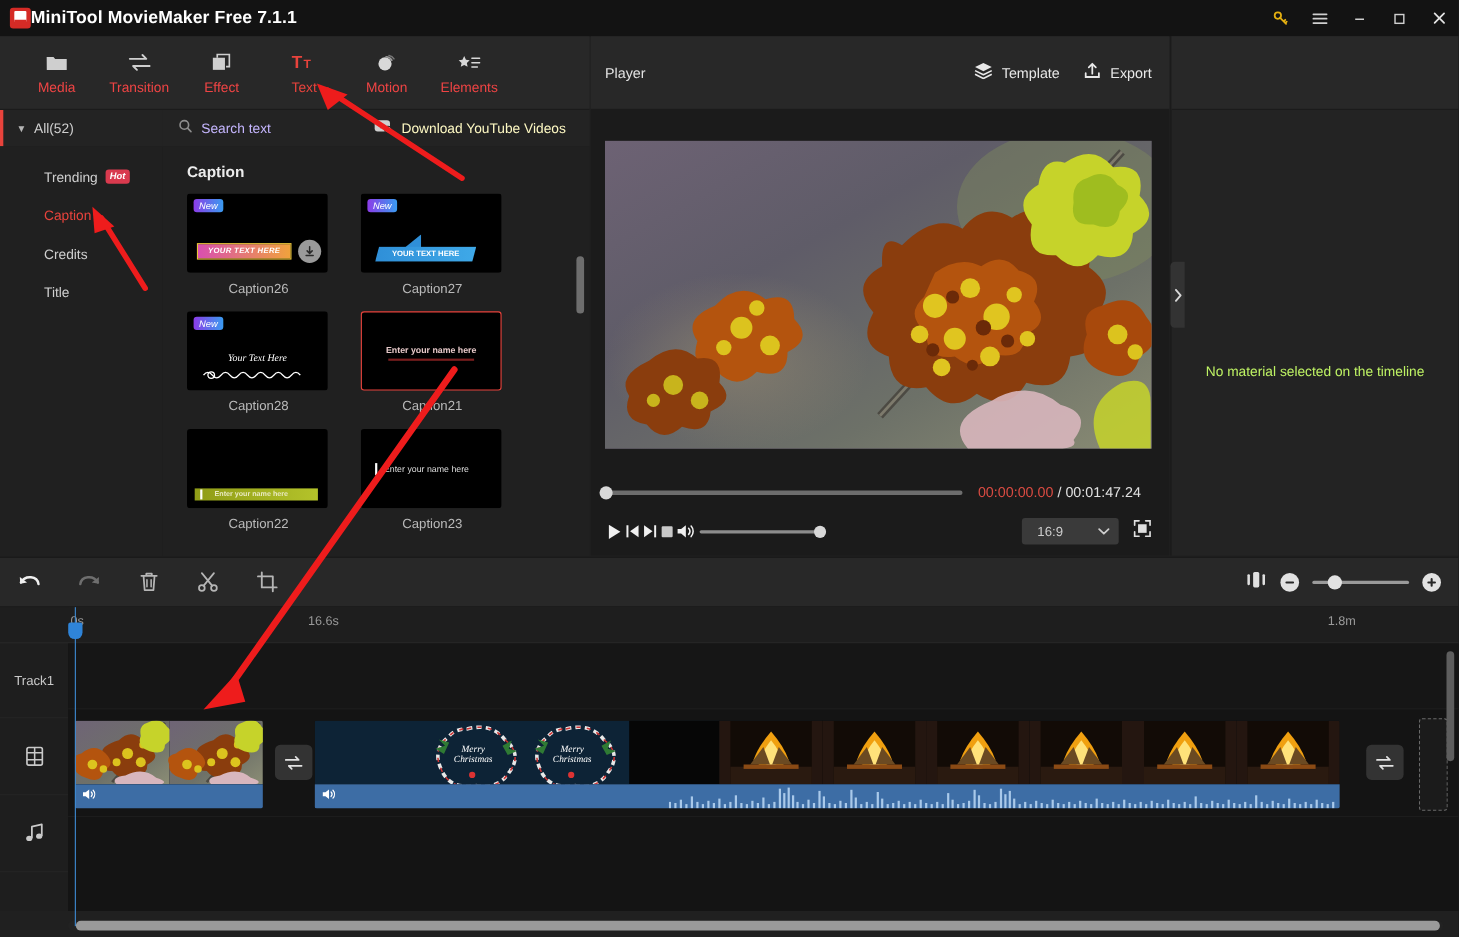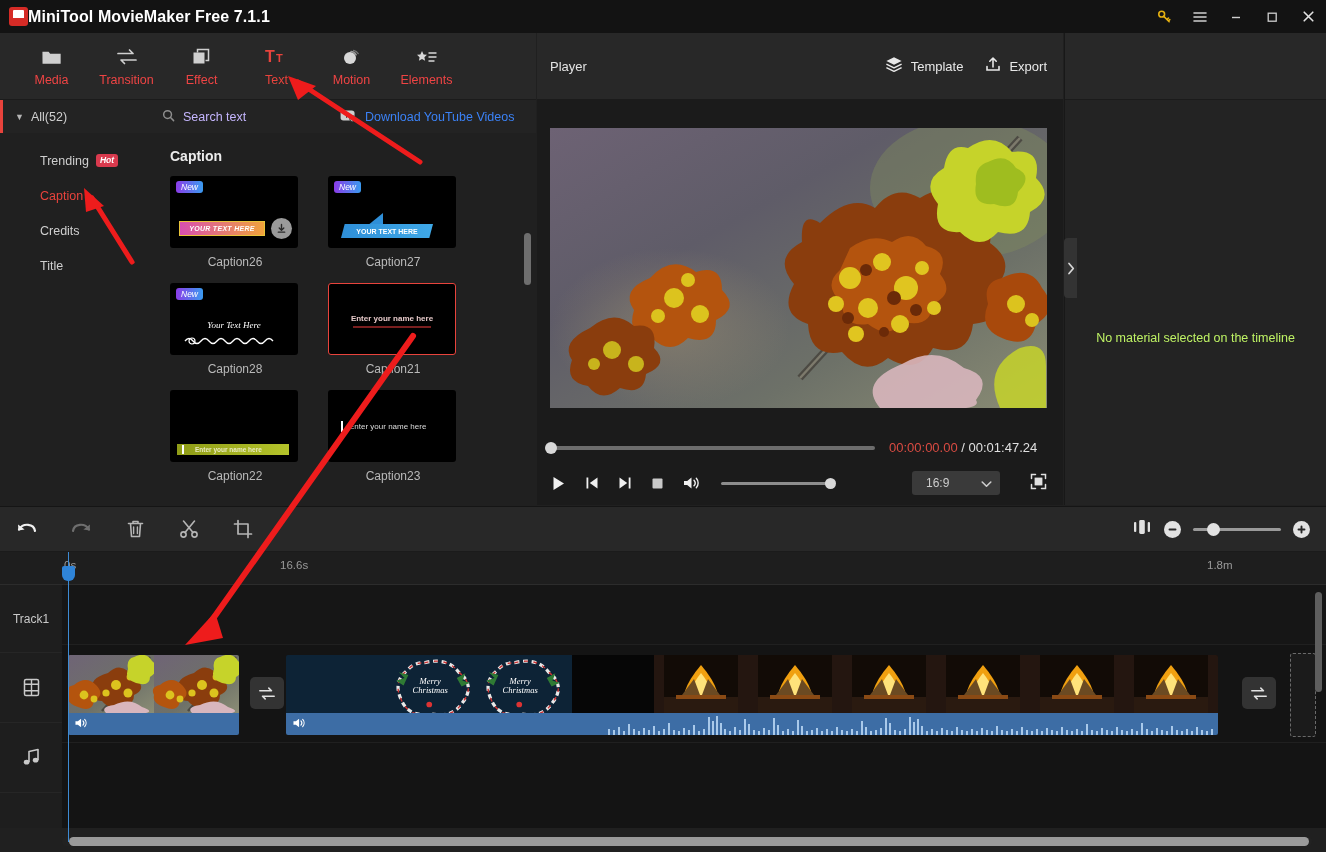--- a/index.html
+++ b/index.html
@@ -75,21 +75,21 @@
   }
 
   
   .lib-search {
     position: absolute; left: 148px; top: 100px; width: 388px; height: 33px;
     background: #232323; display: flex; align-items: center;
   }
   .search-box { display: flex; align-items: center; gap: 8px; margin-left: 14px; width: 170px; }
   .search-box .ph { font-size: 12.5px; color: #c4b5fd; }
   .yt-dl { display: flex; align-items: center; gap: 8px; margin-left: 8px; cursor: pointer; }
-  .yt-dl .lbl { font-size: 12.5px; color: #3b82f6; }
+  .yt-dl .lbl { font-size: 12.5px; color: #fef9c3; }
   .lib {
     position: absolute; left: 148px; top: 133px; width: 388px; height: 372px;
     background: #202020; overflow: hidden;
   }
   .lib-title { font-size: 14px; font-weight: bold; color: #ececec; margin: 15px 0 12px 22px; }
   .grid { display: flex; flex-wrap: wrap; gap: 14px 28px; padding-left: 22px; }
   .cell { width: 130px; }
   .thumb {
     width: 128px; height: 72px; background: #000; border-radius: 3px;
     position: relative; overflow: hidden; border: 1px solid transparent; cursor: pointer;
@@ -183,21 +183,21 @@
   .pbar { position: relative; width: 325px; height: 4px; background: #6d6d6d; border-radius: 2px; }
   .pbar .knob {
     position: absolute; left: -5px; top: -4px; width: 12px; height: 12px;
     border-radius: 50%; background: #d8d8d8;
   }
   .tcode { margin-left: 14px; font-size: 13px; white-space: nowrap; }
   .tcode .cur { color: #d94b42; }
   .tcode .tot { color: #e0e0e0; }
   .ctrl-row {
     position: absolute; left: 13px; top: 368px; width: 497px; height: 30px;
-    display: flex; align-items: center; gap: 17px;
+    display: flex; align-items: center; 
   }
   .ctrl { cursor: pointer; display: flex; align-items: center; justify-content: center; }
   .vol-track { width: 110px; height: 3px; background: #8d8d8d; border-radius: 2px; position: relative; margin-left: 4px; }
   .vol-track .knob {
     position: absolute; right: -5px; top: -4px; width: 11px; height: 11px;
     border-radius: 50%; background: #d8d8d8;
   }
   .ratio-sel {
     margin-left: auto; width: 88px; height: 24px; background: #3a3a3a; border-radius: 3px;
     display: flex; align-items: center; padding: 0 8px; cursor: pointer;

